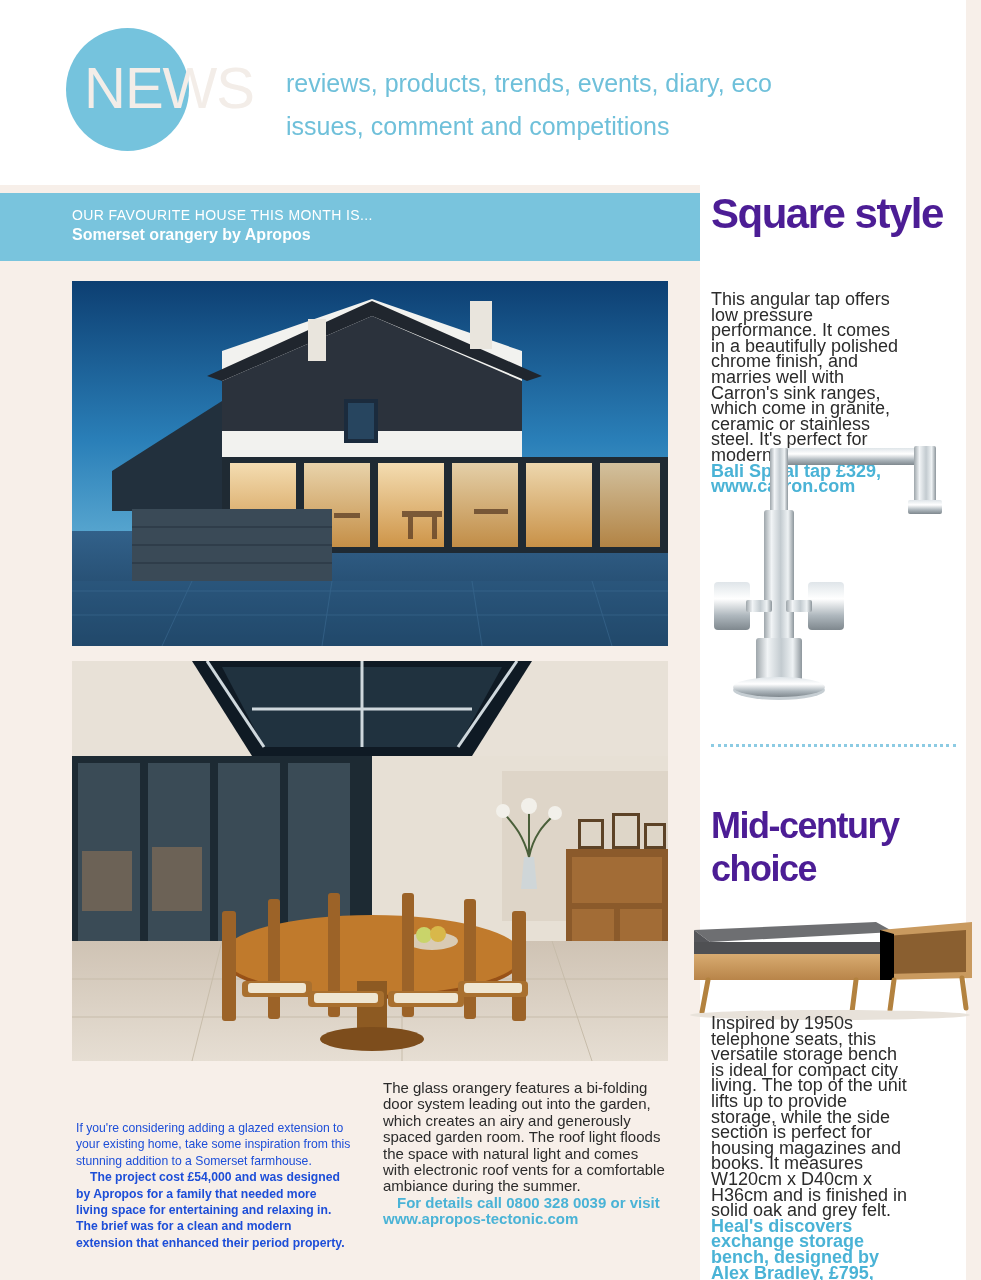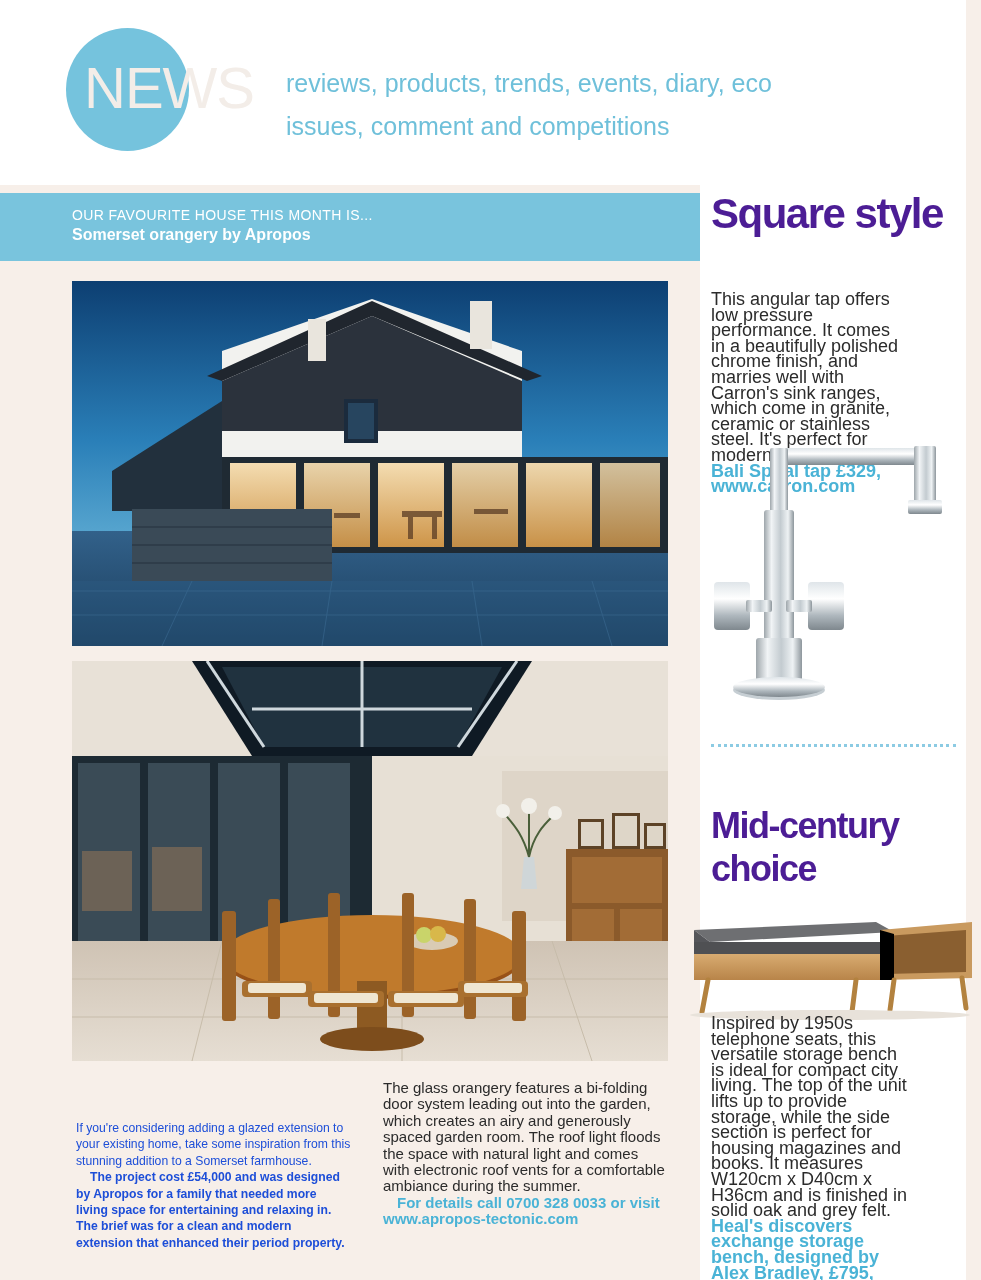--- a/index.html
+++ b/index.html
@@ -388,21 +388,21 @@
     </svg>
   </div>
 
   <div class="col-left">
     <p>If you're considering adding a glazed extension to your existing home, take some inspiration from this stunning addition to a Somerset farmhouse.</p>
     <p>The project cost £54,000 and was designed by Apropos for a family that needed more living space for entertaining and relaxing in. The brief was for a clean and modern extension that enhanced their period property.</p>
   </div>
 
   <div class="col-right">
     <p>The glass orangery features a bi-folding door system leading out into the garden, which creates an airy and generously spaced garden room. The roof light floods the space with natural light and comes with electronic roof vents for a comfortable ambiance during the summer.</p>
-    <p class="contact-line">For details call 0700 328 0033 or visit www.apropos-tectonic.com</p>
+    <p class="contact-line">For details call 0800 328 0039 or visit www.apropos-tectonic.com</p>
   </div>
 
   <div class="rail-title" id="square-style-title">Square style</div>
   <div class="rail-body" id="square-style-body">
     <span>This angular tap offers low pressure performance. It comes in a beautifully polished chrome finish, and marries well with Carron's sink ranges, which come in granite, ceramic or stainless steel. It's perfect for modern kitchen designs.</span>
     <span class="rail-credit">Bali Spiral tap £329, www.carron.com</span>
   </div>
 
   <div class="tap-image">
     <svg width="280" height="300" viewBox="0 0 280 300">

